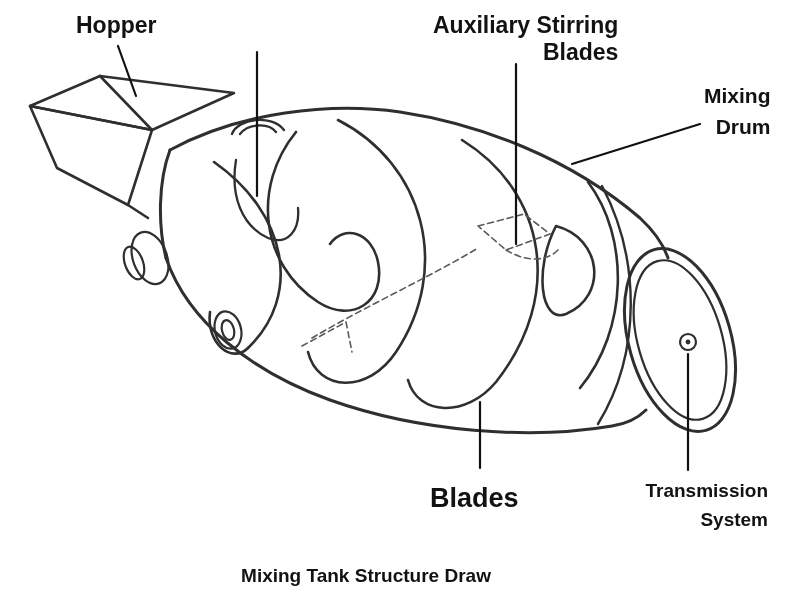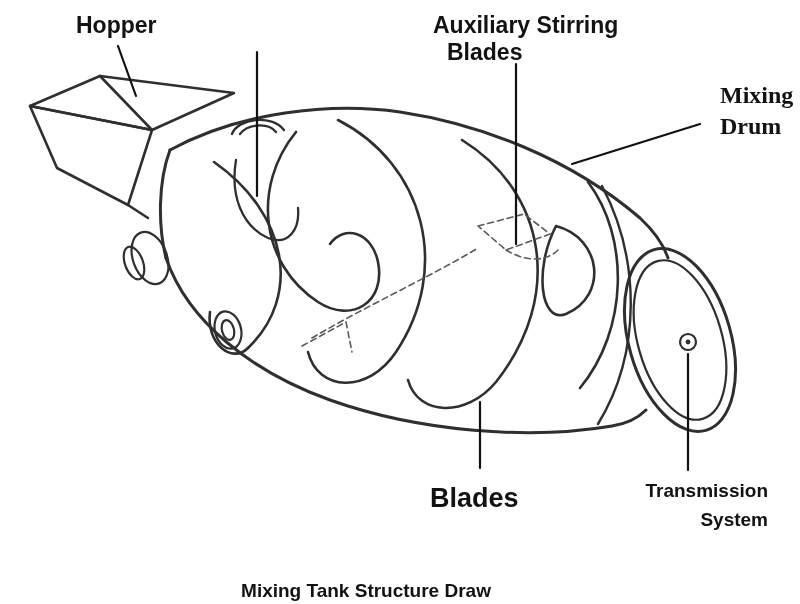--- a/index.html
+++ b/index.html
@@ -18,31 +18,32 @@
   .stage svg {
     position: absolute;
     left: 0;
     top: 0;
   }
   .label {
     position: absolute;
     font-weight: 700;
     color: #121212;
     white-space: nowrap;
+    text-align: right;
   }
   .lbl-hopper   { left: 76px;  top: 12px;  font-size: 23px; }
   .lbl-feedpipe { left: 198px; top: 20px;  font-size: 23px; }
   .lbl-aux      { left: 433px; top: 12px;  font-size: 23px; line-height: 27px; }
   .lbl-aux .line2 { display: block; padding-left: 14px; }
-  .lbl-drum     { left: 720px; top: 80px;  font-size: 24px; line-height: 31px; font-family: Liberation Serif, serif; }
+  .lbl-drum     { left: 704px; top: 80px;  font-size: 21px; line-height: 31px; }
   .lbl-drum span { display: block; }
   .lbl-blades   { left: 430px; top: 483px; font-size: 27px; }
   .lbl-trans    { left: 608px; top: 476px; font-size: 19px; line-height: 29px; text-align: right; width: 160px; }
   .lbl-trans span { display: block; }
-  .caption      { left: 156px; top: 565px; width: 420px; text-align: center; font-size: 19px; margin-top: 15px; }
+  .caption      { left: 156px; top: 565px; width: 420px; text-align: center; font-size: 19px; }
   path, ellipse, circle, line {
     vector-effect: non-scaling-stroke;
   }
 </style>
 </head>
 <body>
 
 <div class="stage">
 
   <svg width="800" height="604" viewBox="0 0 800 604" fill="none" stroke="#2f2f2f" stroke-width="2.6" stroke-linecap="round" stroke-linejoin="round">

